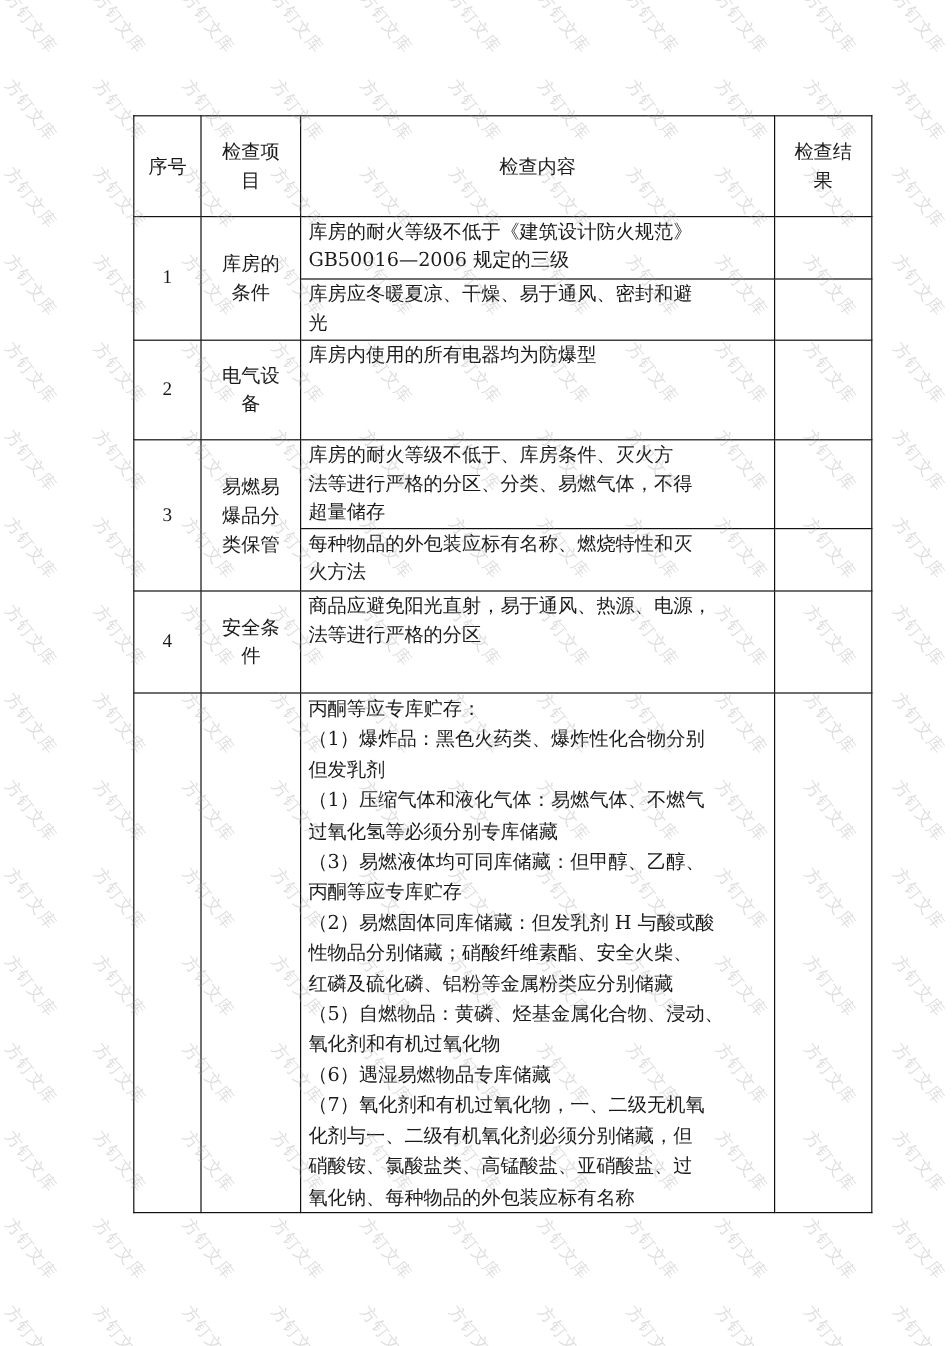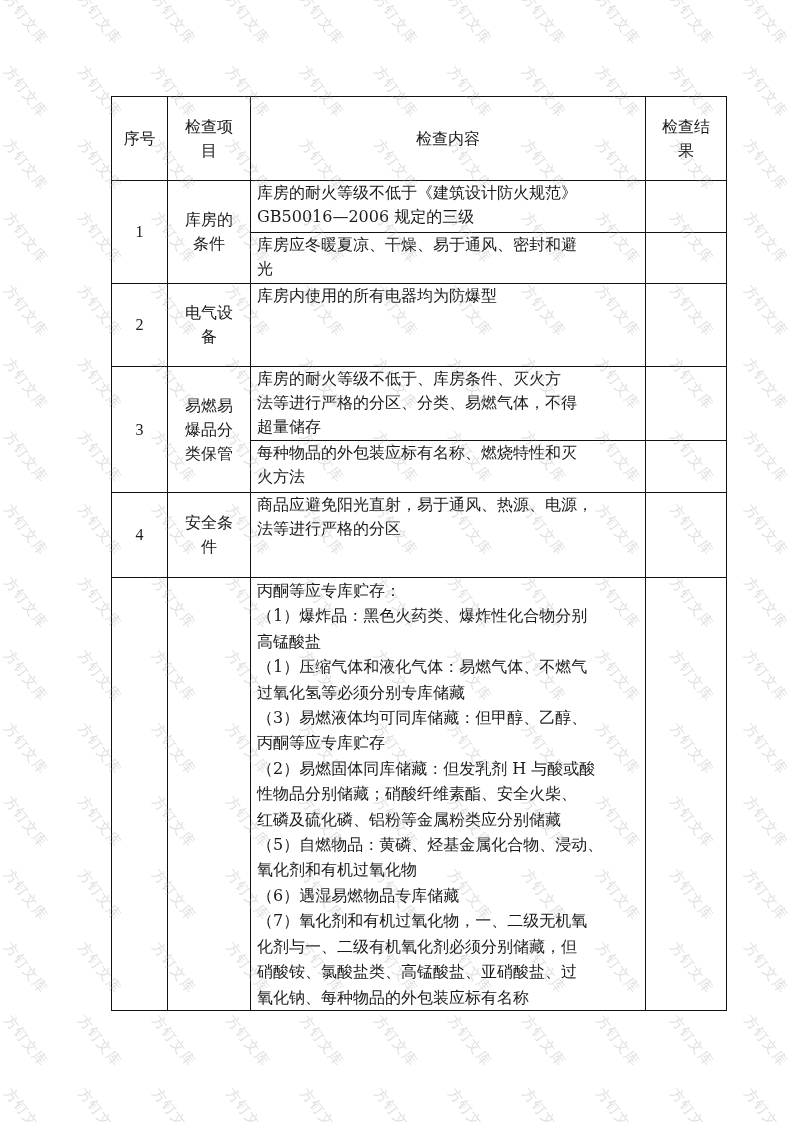--- a/index.html
+++ b/index.html
@@ -302,21 +302,21 @@
     </td>
     <td></td>
   </tr>
 
   <tr style="height:432px">
     <td></td>
     <td></td>
     <td class="content" style="line-height:25.4px;">
       <span class="line">丙酮等应专库贮存：</span>
       <span class="line">（1）爆炸品：黑色火药类、爆炸性化合物分别</span>
-      <span class="line">高锰酸盐</span>
+      <span class="line">但发乳剂</span>
       <span class="line">（1）压缩气体和液化气体：易燃气体、不燃气</span>
       <span class="line">过氧化氢等必须分别专库储藏</span>
       <span class="line">（3）易燃液体均可同库储藏：但甲醇、乙醇、</span>
       <span class="line">丙酮等应专库贮存</span>
       <span class="line">（2）易燃固体同库储藏：但发乳剂 H 与酸或酸</span>
       <span class="line">性物品分别储藏；硝酸纤维素酯、安全火柴、</span>
       <span class="line">红磷及硫化磷、铝粉等金属粉类应分别储藏</span>
       <span class="line">（5）自燃物品：黄磷、烃基金属化合物、浸动、</span>
       <span class="line">氧化剂和有机过氧化物</span>
       <span class="line">（6）遇湿易燃物品专库储藏</span>

